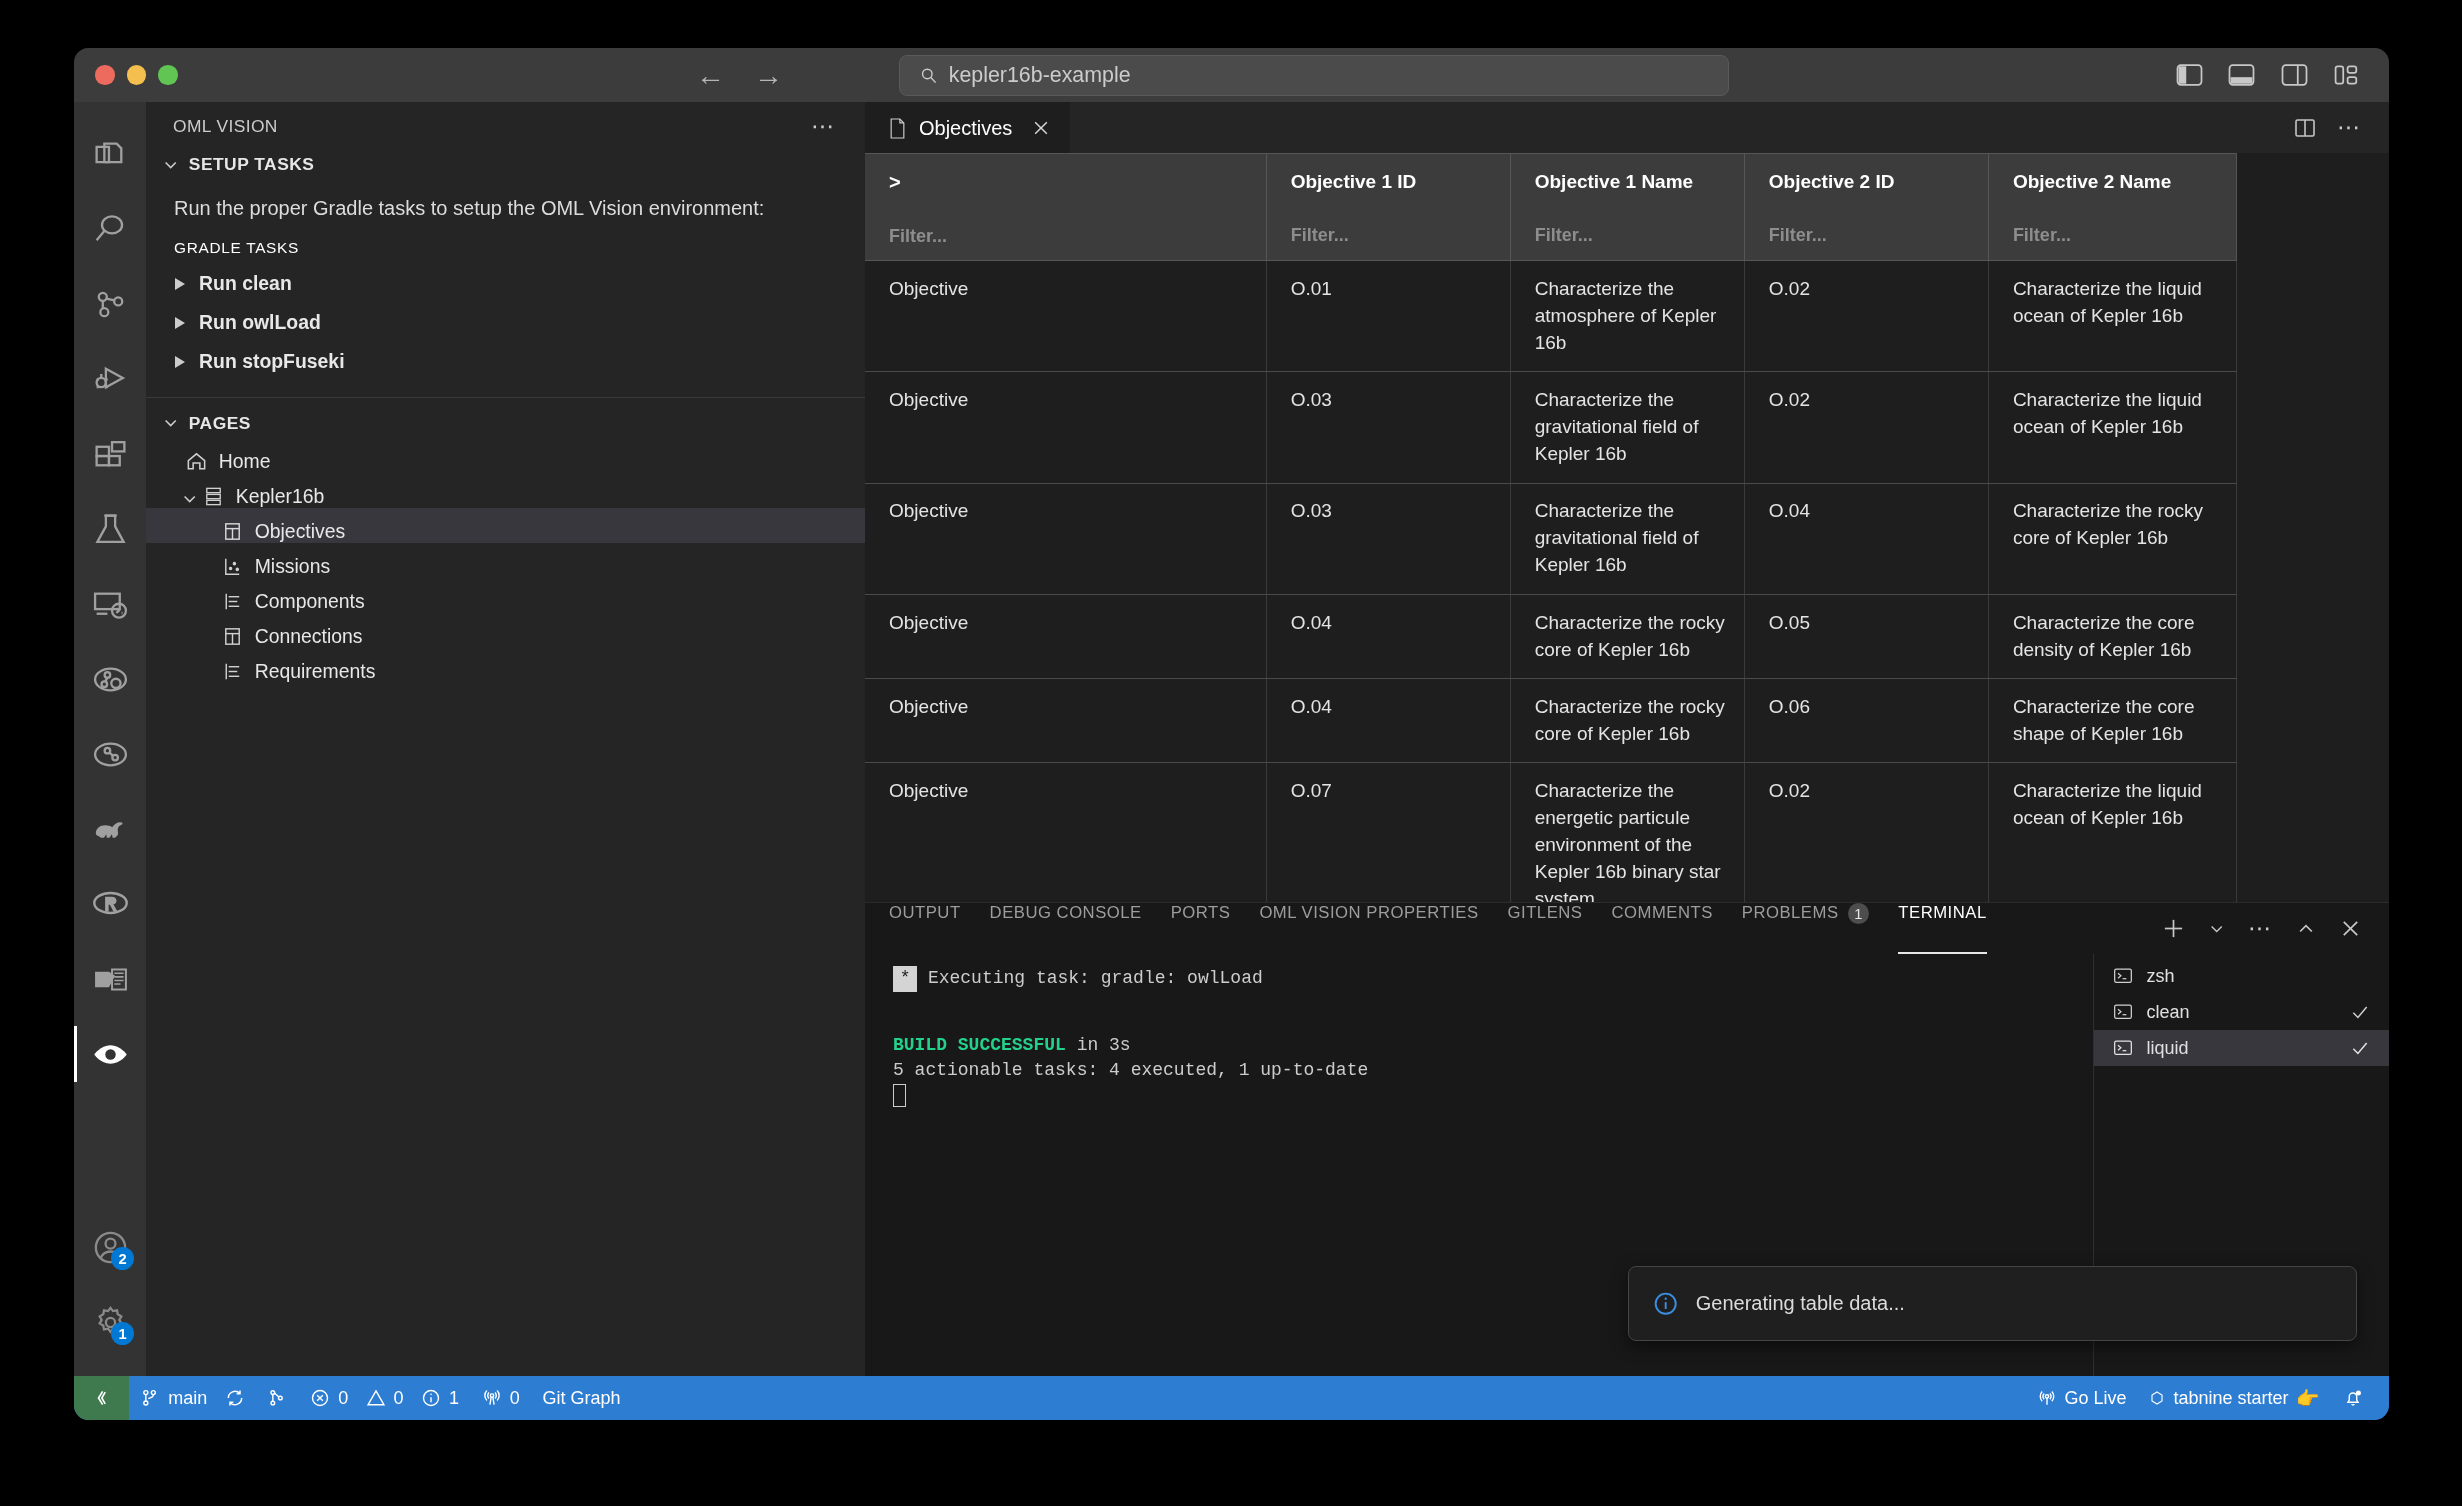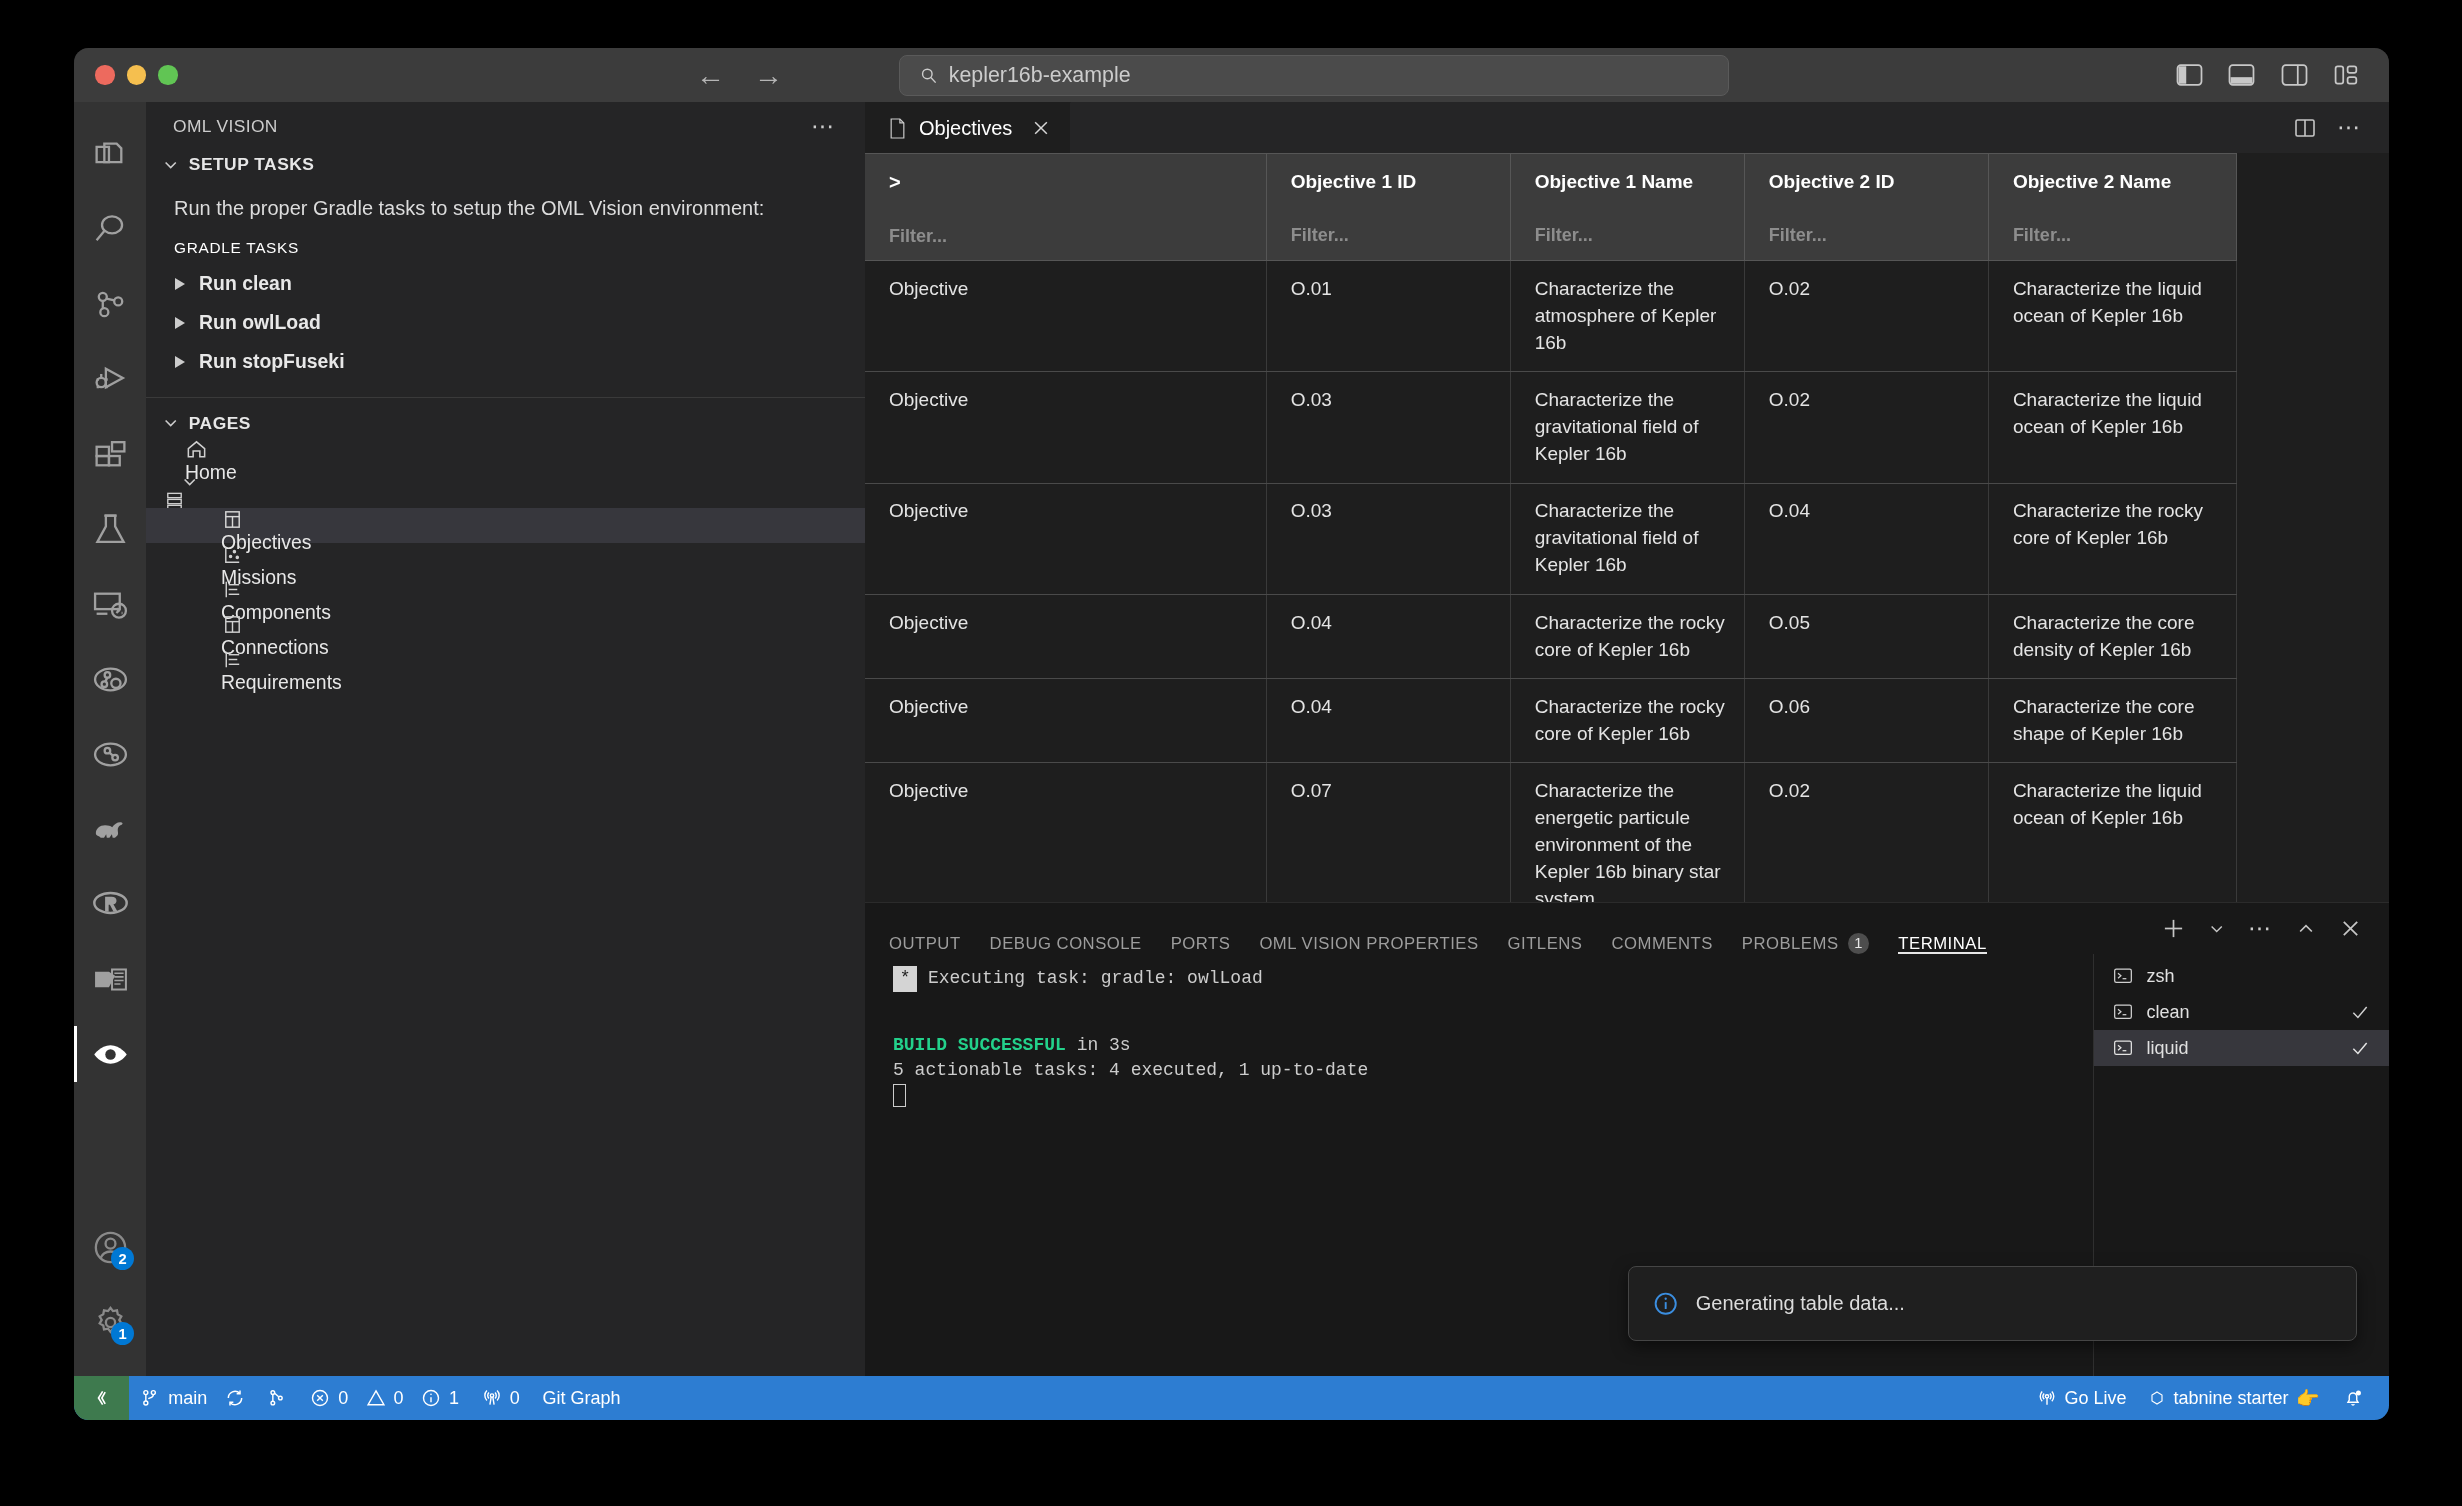--- a/index.html
+++ b/index.html
@@ -55,21 +55,21 @@
   .section-head { display:flex; align-items:center; gap:9.4px; padding:4px 8px 4px 16px;
                   color:#e7e7e7; font-size:17.4px; font-weight:bold; letter-spacing:0.5px; }
   .chev { width:17.4px; height:17.4px; flex:0 0 17.4px; }
   .sb-desc { color:#dcdcdc; font-size:20px; line-height:1.42; padding:14.7px 41px 12px 28px; }
   .sub-head { color:#ffffff; font-size:15.4px; letter-spacing:0.7px; padding:5.4px 0 6.7px 28px; }
   .task-row { display:flex; align-items:center; gap:13.4px; height:39px; padding-left:29px;
               color:#e8e8e8; font-size:19.4px; font-weight:bold; }
   .tri { width:0;height:0;border-left:10.7px solid #cccccc;border-top:6.7px solid transparent;
          border-bottom:6.7px solid transparent; flex:0 0 10.7px; }
   .divider { height:0.7px; background:#3a3a3a; margin:16px 0 0 0; }
-  .tree-row { display:flex; align-items:flex-start; height:35px; color:#e8e8e8; font-size:19.4px;flex-direction:column; }
+  .tree-row { display:flex; align-items:flex-end; height:35px; color:#e8e8e8; font-size:19.4px; }
   .tree-row.sel { background:#37373d; }
   .tree-row .ic { width:23px; height:23px; flex:0 0 23px; margin-right:10.7px; }
   .indent1 { padding-left:39px; } .indent2 { padding-left:75px; }
   .tree-chev { width:17.4px;height:17.4px;margin-left:17.4px;margin-right:4px;flex:0 0 17.4px; }
 
   
   .main { flex:1; display:flex; flex-direction:column; min-width:0; background:#1e1e1e; }
   .tabsbar { height:51px; background:#252526; display:flex; align-items:stretch;
              justify-content:space-between; flex:0 0 51px; }
   .tab { display:flex; align-items:center; gap:12px; padding:0 19px 0 23px;
@@ -93,21 +93,21 @@
   .col0 { width:401px; } .col1 { width:244px; } .col2 { width:234px; }
   .col3 { width:244px; } .col4 { width:248px; }
   .hchev { color:#ffffff; font-size:20px; font-weight:bold; display:block; }
 
   
   .panel { height:474px; flex:0 0 474px; background:#181818; display:flex; flex-direction:column;
            border-top:0.7px solid #2b2b2b; }
   .panel-tabs { height:51px; flex:0 0 51px; display:flex; align-items:center;
                 padding-left:24px; gap:29px; position:relative; }
   .ptab { color:#9d9d9d; font-size:16.7px; letter-spacing:0.5px; position:relative;
-          height:51px; display:flex; align-items:flex-end; gap:9.4px; }
+          height:51px; display:flex; align-items:flex-start; gap:9.4px; }
   .ptab.active { color:#ffffff; }
   .ptab.active::after { content:""; position:absolute; left:0; right:0; bottom:0; height:2px;
                         background:#e7e7e7; }
   .pbadge { background:#4d4d4d; color:#e7e7e7; border-radius:10.7px; min-width:21.4px; height:21.4px;
             display:inline-flex; align-items:center; justify-content:center; font-size:14.7px;
             padding:0 6px; }
   .panel-actions { margin-left:auto; display:flex; align-items:center; gap:23px; padding-right:27px; }
   .pa { width:23px; height:23px; }
   .panel-body { flex:1; display:flex; min-height:0; }
   .term { flex:1; padding:12px 0 0 28px; font-family:"Liberation Mono", monospace;

